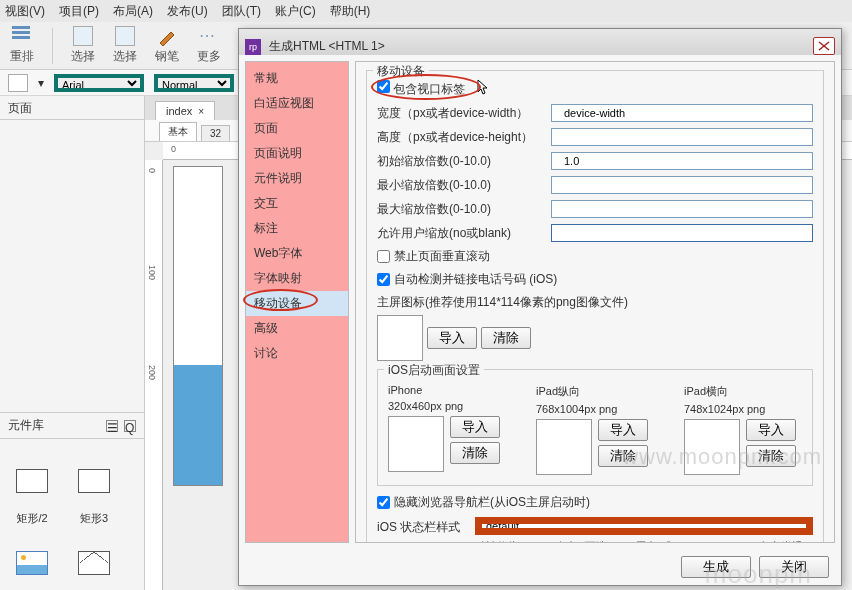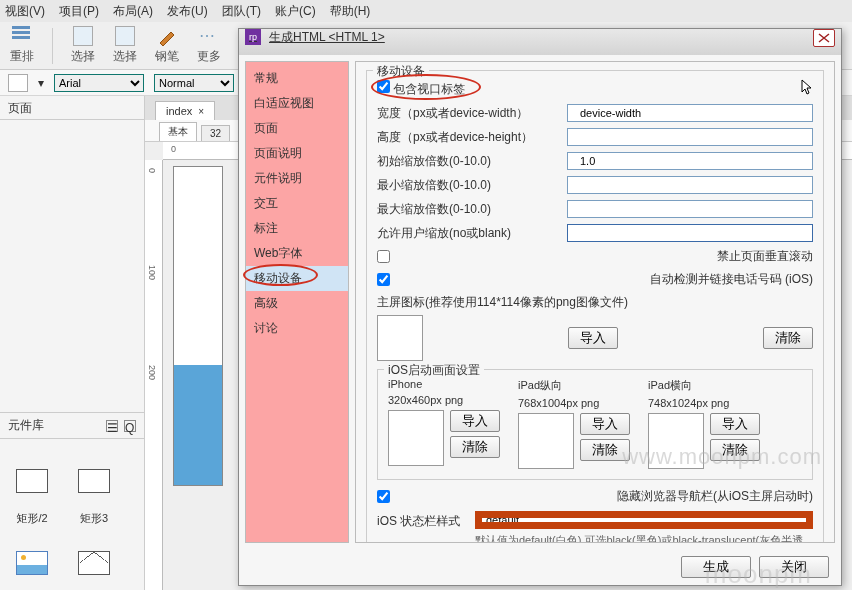--- a/index.html
+++ b/index.html
@@ -6,21 +6,21 @@
 body { background: #f0f0f0; width: 852px; height: 590px; overflow: hidden; position: relative; font-size: 12px; color: #333; }
 .menubar { height: 22px; background: #e8e8e8; display: flex; align-items: center; padding: 0 5px; gap: 14px; font-size: 12px; }
 .menubar span { cursor: default; }
 .toolbar { height: 48px; background: #efefef; border-bottom: 1px solid #ccc; display: flex; align-items: center; gap: 18px; padding: 0 10px; }
 .tool-group { display: flex; flex-direction: column; align-items: center; gap: 2px; color: #555; }
 .tool-group .ticon { width: 20px; height: 20px; border: 1px solid #aaa; background: #e6f0f8; }
 .tool-group.vg .ticon { background: none; border: none; display: flex; flex-direction: column; gap: 2px; align-items: flex-start; }
 .tool-group.vg .ticon div { width: 18px; height: 3px; background: #6090c0; }
 .sep { width: 1px; height: 36px; background: #ccc; }
 .subbar { height: 26px; background: #f7f7f7; border-bottom: 1px solid #d6d6d6; display: flex; align-items: center; gap: 10px; padding: 0 8px; }
-.subbar select, .subbar input { font-size: 11px; height: 18px; border: 1px solid #0f766e; }
+.subbar select, .subbar input { font-size: 11px; height: 18px; border: 4px solid #0f766e; }
 .subbar .dd1 { width: 20px; height: 18px; border: 1px solid #aaa; background: #fff; display:inline-block; }
 .subbar .font { width: 90px; }
 .subbar .weight { width: 80px; }
 .main { display: flex; height: calc(590px - 22px - 48px - 26px); }
 .leftpanel { width: 145px; background: #f4f4f4; border-right: 1px solid #ccc; display: flex; flex-direction: column; }
 .lp-hdr { height: 24px; border-bottom: 1px solid #ccc; padding: 4px 8px; font-size: 12px; }
 .lp-body { flex: 1; }
 .lp-mid { border-top: 1px solid #ccc; }
 .lp-lib-hdr { display: flex; justify-content: space-between; align-items: center; padding: 4px 8px; border-bottom: 1px solid #ccc; }
 .lp-lib-icons { display: flex; gap: 6px; }
@@ -47,42 +47,42 @@
 .ruler-h span { position: absolute; font-size: 9px; color: #666; top: 2px; }
 .canvas-body { display: flex; height: calc(100% - 24px - 22px - 18px); }
 .ruler-v { width: 18px; background: #fff; border-right: 1px solid #bbb; position: relative; overflow: hidden; }
 .ruler-v span { position: absolute; font-size: 9px; color: #666; left: 2px; writing-mode: vertical-lr; }
 .canvas { flex: 1; background: #efefef; position: relative; overflow: hidden; }
 .artboard { position: absolute; left: 10px; top: 6px; width: 50px; height: 320px; background: #fff; border: 1px solid #888; }
 .artboard .bluefill { position: absolute; bottom: 0; width: 100%; height: 120px; background: #5aa5d8; }
 
 
 .dialog { position: absolute; left: 238px; top: 28px; width: 604px; height: 558px; background: #f6f6f6; border: 1px solid #888; box-shadow: 2px 2px 8px rgba(0,0,0,.3); display: flex; flex-direction: column; }
-.dlg-title { height: 26px; background: linear-gradient(#e8e8e8, #d4d4d4); display: flex; align-items: flex-start; padding: 0 6px; gap: 8px; text-decoration: underline; }
+.dlg-title { height: 26px; background: linear-gradient(#e8e8e8, #d4d4d4); display: flex; align-items: flex-end; padding: 0 6px; gap: 8px; }
 .dlg-title .appicon { width: 16px; height: 16px; background: #7030a0; color: #fff; font-size: 9px; display: flex; align-items: center; justify-content: center; }
 .dlg-title .closebtn { margin-left: auto; width: 22px; height: 18px; background: #fff; border: 1px solid #aa3030; display: flex; align-items: center; justify-content: center; color: #a02020; font-weight: bold; border-radius: 2px; }
 .dlg-body { flex: 1; display: flex; padding: 6px; gap: 6px; overflow: hidden; }
 .dlg-nav { width: 104px; border: 1px solid #bbb; background: #fca5a5; display: flex; flex-direction: column; padding: 4px 0; }
 .dlg-nav div { padding: 4px 8px; font-size: 12px; cursor: default; position: relative; }
 .dlg-nav .sel { background: #d0e4f5; }
 .nav-circle { border: 2px solid #d03020; border-radius: 50%; position: absolute; width: 75px; height: 22px; left: -3px; top: -2px; pointer-events: none; }
 .dlg-main { flex: 1; border: 1px solid #bbb; background: #f6f6f6; padding: 8px 10px; overflow-y: auto; }
 .fieldset { border: 1px solid #ccc; padding: 8px 10px 10px; position: relative; margin-bottom: 8px; }
 .fieldset > .legend { position: absolute; top: -8px; left: 6px; background: #f6f6f6; padding: 0 4px; font-size: 12px; }
-.row { display: flex; align-items: center; gap: 20px; margin-bottom: 6px; font-size: 12px; justify-content: space-between; }
+.row { display: flex; align-items: center; gap: 4px; margin-bottom: 6px; font-size: 12px; }
 .row label { flex-shrink: 0; }
 .row .lbl-w { width: 170px; }
 .row input[type=text] { flex: 1; height: 18px; border: 1px solid #7a9ec0; padding: 0 12px; font-size: 11px; }
 .row input[type=checkbox] { width: 13px; height: 13px; }
 .chk-circle { display: inline-block; position: relative; }
 .chk-circle::after { content: ''; position: absolute; border: 2px solid #d03020; border-radius: 50%; width: 106px; height: 22px; left: -6px; top: -6px; pointer-events: none; }
 .btn { height: 22px; min-width: 50px; border: 1px solid #888; background: linear-gradient(#fcfcfc, #e4e4e4); font-size: 13px; padding: 0 8px; cursor: default; border-radius: 2px; }
 .thumb { width: 46px; height: 46px; border: 1px solid #999; background: #fff; }
 .thumb-sm { width: 56px; height: 56px; border: 1px solid #999; background: #fff; }
-.launch-row { display: flex; gap: 18px; }
+.launch-row { display: flex; gap: 36px; margin-top: 6px; }
 .launch-col { display: flex; flex-direction: column; gap: 4px; font-size: 11px; }
 .launch-col .btns-v { display: flex; flex-direction: column; gap: 4px; }
 .spec-row { display: flex; gap: 6px; }
 .statusbar-row { display: flex; gap: 8px; align-items: flex-start; }
 .statusbar-row label { width: 90px; padding-top: 2px; }
 .statusbar-right { flex: 1; }
 .statusbar-right input { width: 100%; height: 18px; border: 7px solid #c2410c; font-size: 11px; padding: 0 4px; }
 .statusbar-right .hint { color: #666; font-size: 11px; margin-top: 4px; line-height: 1.3; }
 .dlg-footer { height: 36px; display: flex; align-items: center; justify-content: flex-end; gap: 8px; padding: 0 12px; }
 .watermark { position: absolute; right: 30px; bottom: 120px; font-size: 22px; color: rgba(180,180,180,.5); pointer-events: none; letter-spacing: 1px; }
@@ -211,20 +211,21 @@
   <div class="dlg-body">
     <div class="dlg-nav">
       <div>常规</div>
       <div>白适应视图</div>
       <div>页面</div>
       <div>页面说明</div>
       <div>元件说明</div>
       <div>交互</div>
       <div>标注</div>
       <div>Web字体</div>
+      <div>字体映射</div>
       <div class="sel" style="position:relative;">
         <span>移动设备</span>
         <span class="nav-circle"></span>
       </div>
       <div>高级</div>
       <div>讨论</div>
     </div>
 
     <div class="dlg-main">
       <div class="fieldset">

